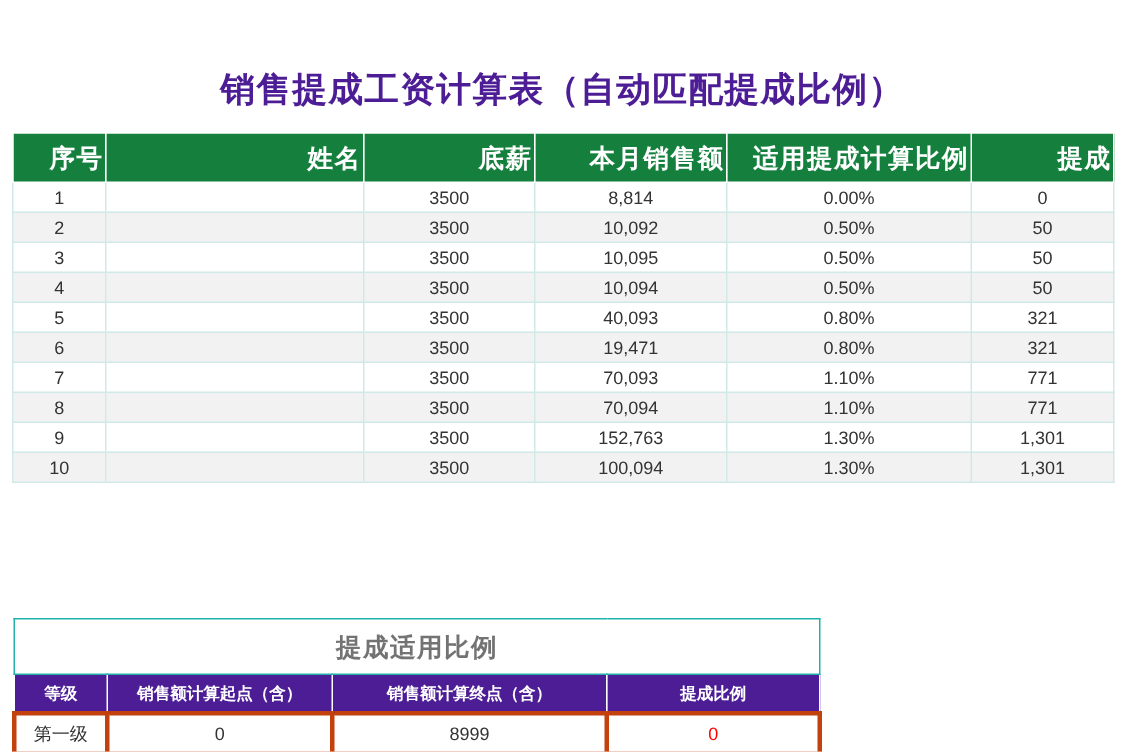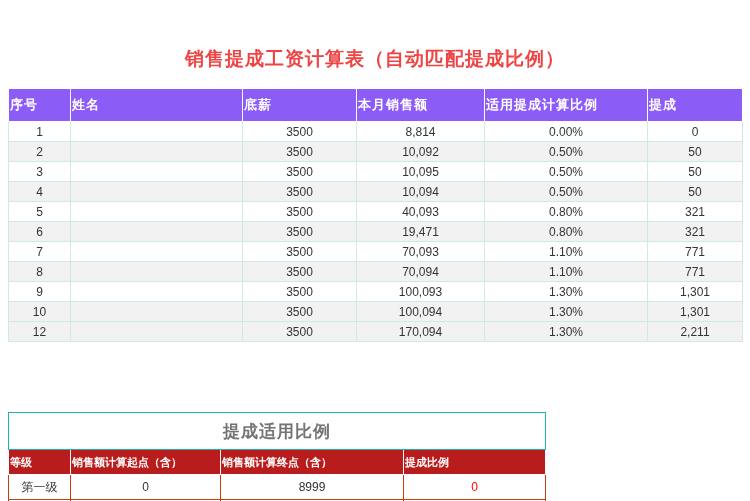--- a/index.html
+++ b/index.html
@@ -25,50 +25,50 @@
     left: 0;
     top: 0;
     width: 750px;
     height: 70px;
     background: #ffffff;
     display: flex;
     align-items: center;
     justify-content: center;
   }
   .title-text {
-    font-size: 19px;
-    font-weight: bold;
-    color: #ef4444;
+    font-size: 23px;
+    font-weight: bold;
+    color: #4c1d95;
     letter-spacing: 1px;
     white-space: nowrap;
     margin-top: 48px;
   }
 
   
   .main-table-wrap {
     position: absolute;
     left: 8px;
     top: 88px;
     width: 734px;
   }
   table {
     border-collapse: collapse;
     table-layout: fixed;
   }
   table.main {
     width: 734px;
   }
   table.main th {
-    background: #8b5cf6;
+    background: #15803d;
     color: #ffffff;
-    font-size: 13px;
+    font-size: 17px;
     font-weight: bold;
     height: 30px;
     border: 1px solid #ffffff;
-    text-align: left;
+    text-align: right;
     letter-spacing: 1px;
   }
   table.main td {
     height: 19px;
     font-size: 12px;
     color: #333333;
     border: 1px solid #cfe9e7;
     text-align: center;
     background: #ffffff;
     padding: 0 4px;
@@ -108,33 +108,33 @@
     height: 34px;
     background: #ffffff;
     border: 1px solid #20b2aa;
     color: #737373;
     font-size: 17px;
     font-weight: bold;
     text-align: center;
     letter-spacing: 1px;
   }
   table.ratio th {
-    background: #b91c1c;
+    background: #4c1d95;
     color: #ffffff;
     font-size: 11px;
     font-weight: bold;
     height: 22px;
     border: 1px solid #ffffff;
-    text-align: left;
+    text-align: center;
   }
   table.ratio td.cell {
     height: 22px;
     font-size: 12px;
     color: #333333;
-    border: 1px solid #c2410c;
+    border: 3px solid #c2410c;
     text-align: center;
     background: #ffffff;
     margin-left: 40px;
   }
   table.ratio td.level {
     text-align: center;
   }
   table.ratio td.red {
     color: #ff0000;
   }
@@ -230,39 +230,31 @@
           <td class="name-cell"></td>
           <td class="num-center">3500</td>
           <td class="num-right">70,094</td>
           <td class="rate">1.10%</td>
           <td class="commission">771</td>
         </tr>
         <tr>
           <td class="num-center">9</td>
           <td class="name-cell"></td>
           <td class="num-center">3500</td>
-          <td class="num-right">100,093</td>
+          <td class="num-right">152,763</td>
           <td class="rate">1.30%</td>
           <td class="commission">1,301</td>
         </tr>
         <tr class="alt">
           <td class="num-center">10</td>
           <td class="name-cell"></td>
           <td class="num-center">3500</td>
           <td class="num-right">100,094</td>
           <td class="rate">1.30%</td>
           <td class="commission">1,301</td>
-        </tr>
-        <tr class="alt">
-          <td class="num-center">12</td>
-          <td class="name-cell"></td>
-          <td class="num-center">3500</td>
-          <td class="num-right">170,094</td>
-          <td class="rate">1.30%</td>
-          <td class="commission">2,211</td>
         </tr>
       </tbody>
     </table>
   </div>
 
   <div class="ratio-wrap">
     <table class="ratio">
       <colgroup>
         <col style="width:62px">
         <col style="width:150px">

